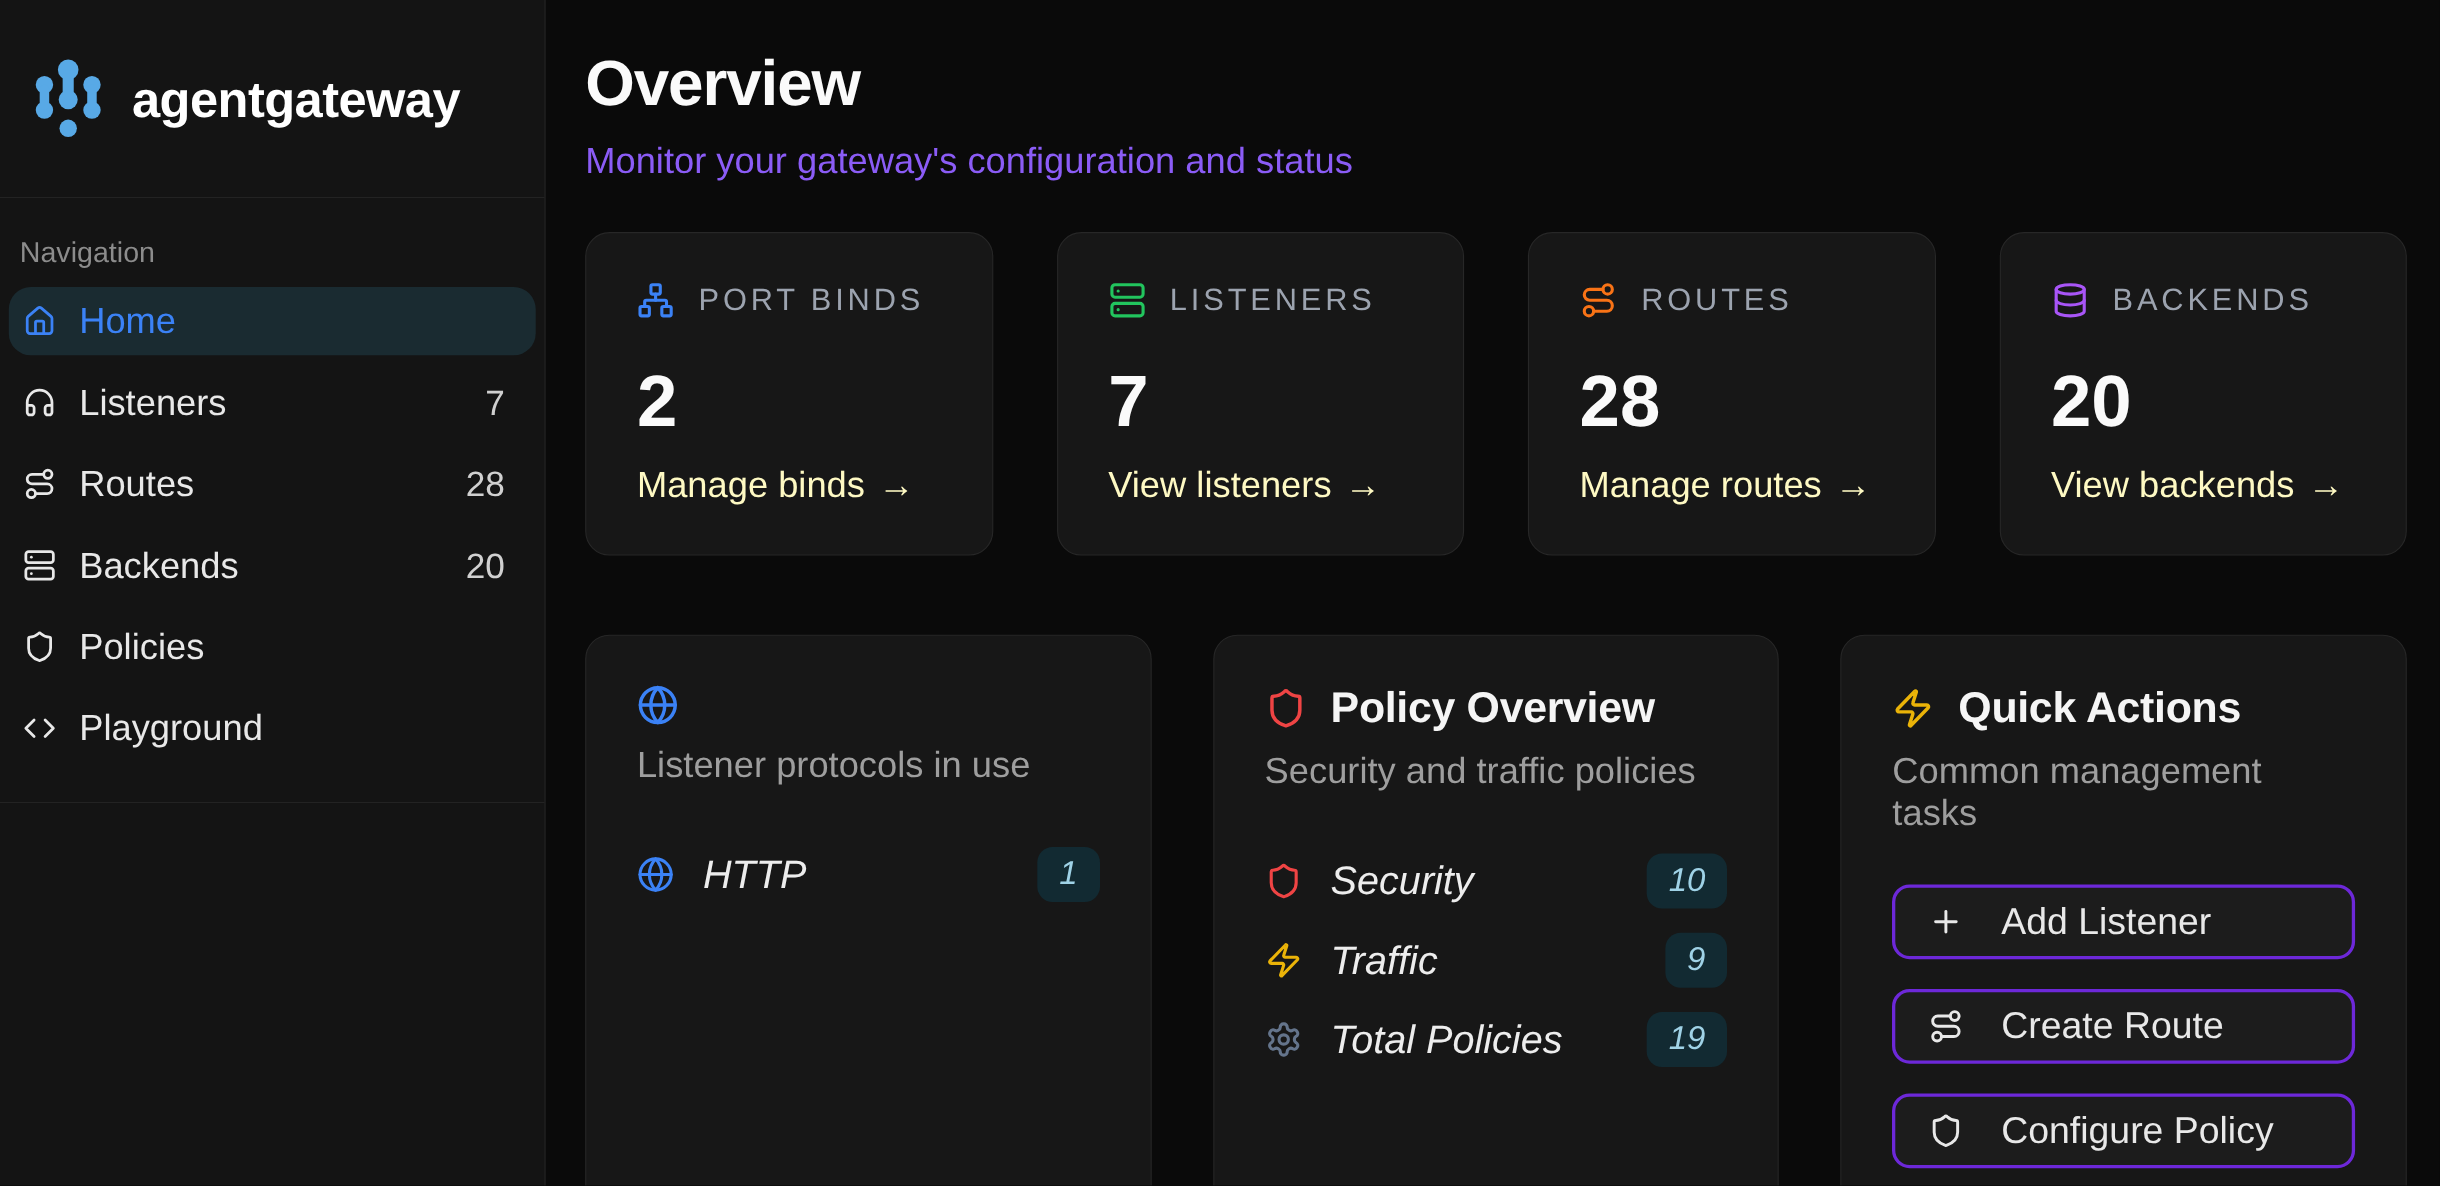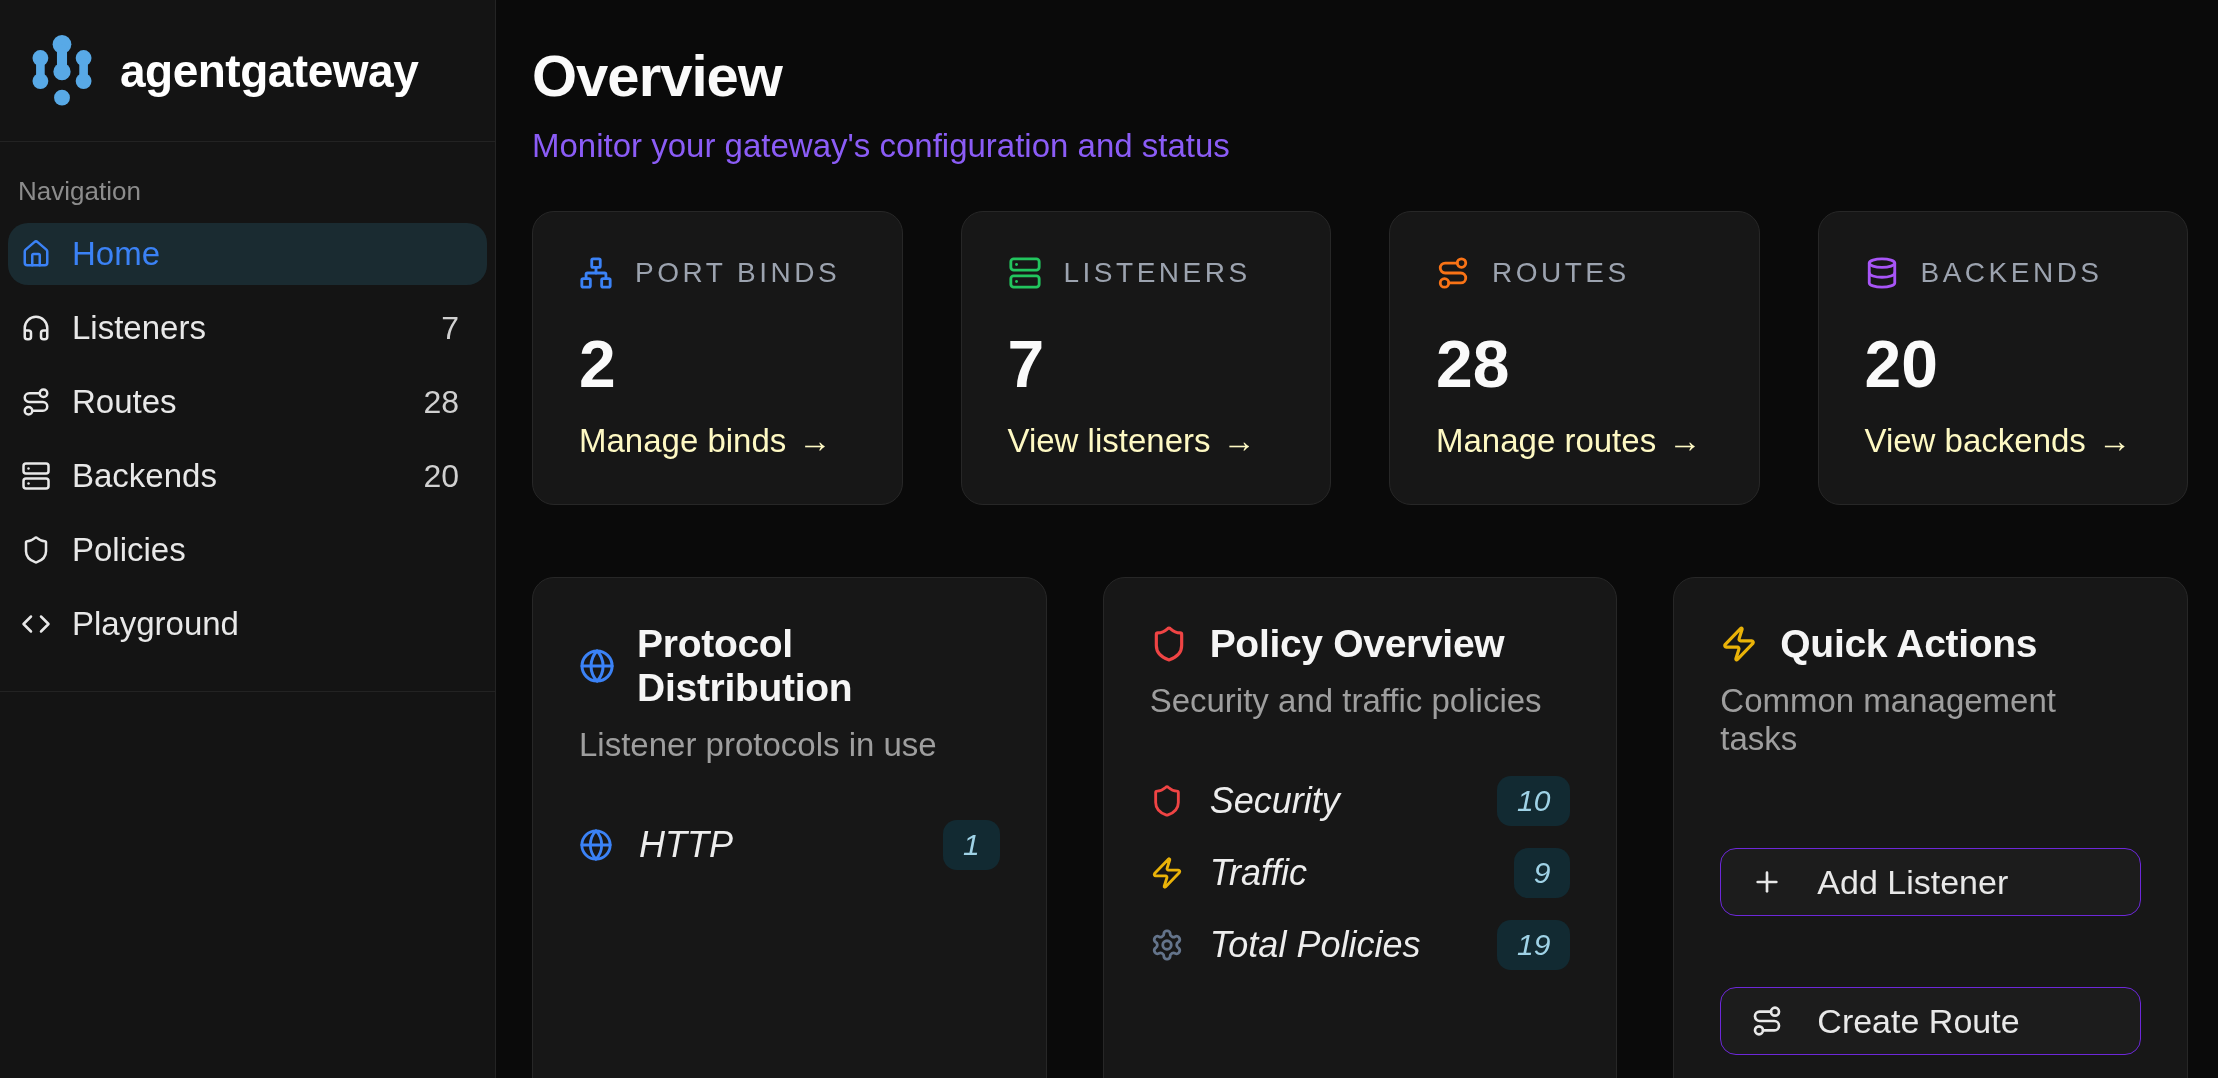--- a/index.html
+++ b/index.html
@@ -20,21 +20,21 @@
   .sidebar {
     width: 496px;
     min-width: 496px;
     height: 100%;
     background: #141414;
     border-right: 1px solid #242424;
     display: flex;
     flex-direction: column;
   }
   .logo-area {
-    height: 142px;
+    height: 180px;
     border-bottom: 1px solid #232323;
     display: flex;
     align-items: center;
     gap: 22px;
     padding: 0 26px;
     cursor: pointer;
   }
   .logo-svg { width: 72px; height: 78px; display: block; }
   .brand-name {
     font-size: 46px;
@@ -193,33 +193,32 @@
   .i-blue   { color: #3b82f6; }
   .i-red    { color: #ef4444; }
   .i-yellow { color: #eab308; }
   .i-slate  { color: #64748b; }
 
   .actions { margin-top: 46px; display: flex; flex-direction: column; gap: 27px; }
   .action-btn {
     height: 68px;
     min-height: 68px;
     background: #1c1c1c;
-    border: 1px solid #6d28d9;
+    border: 3px solid #6d28d9;
     border-radius: 16px;
     display: flex;
     align-items: center;
     gap: 34px;
     padding: 0 30px;
     font-size: 34px;
     font-weight: 500;
     color: #e8e8e8;
     cursor: pointer;
     font-family: "Liberation Sans", sans-serif;
     text-align: left;
-    margin-top: 44px;
   }
   .btn-icon { width: 32px; height: 32px; flex: 0 0 32px; display: block; color: #e8e8e8; }
 
   svg.stroke-ic { fill: none; stroke: currentColor; stroke-width: 2; stroke-linecap: round; stroke-linejoin: round; }
 </style>
 </head>
 <body>
 
 <div class="app">
 
@@ -380,21 +379,20 @@
 
     <div class="cards-grid">
 
       <section class="panel">
         <div class="panel-head">
           <svg class="panel-icon stroke-ic i-blue" viewBox="0 0 24 24">
             <circle cx="12" cy="12" r="10"></circle>
             <path d="M12 2a14.5 14.5 0 0 0 0 20 14.5 14.5 0 0 0 0-20"></path>
             <path d="M2 12h20"></path>
           </svg>
-          <span class="panel-title">Protocol Distribution</span>
         </div>
         <div class="panel-sub">Listener protocols in use</div>
         <div class="panel-body">
           <div class="item-row">
             <svg class="row-icon stroke-ic i-blue" viewBox="0 0 24 24">
               <circle cx="12" cy="12" r="10"></circle>
               <path d="M12 2a14.5 14.5 0 0 0 0 20 14.5 14.5 0 0 0 0-20"></path>
               <path d="M2 12h20"></path>
             </svg>
             <span class="row-label">HTTP</span>

